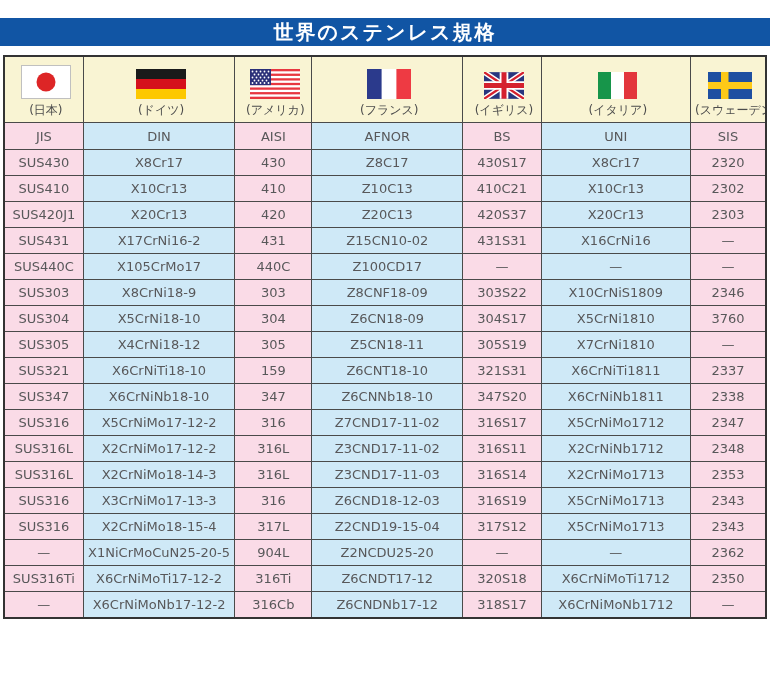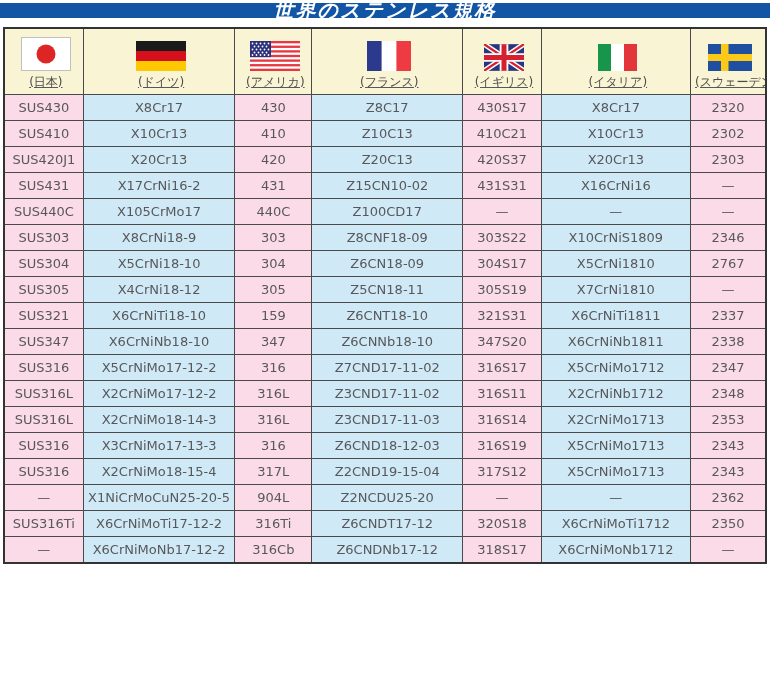--- a/index.html
+++ b/index.html
@@ -1,32 +1,32 @@
 <!DOCTYPE html>
 <html><head>
 <meta charset="utf-8">
 <style>
   * { box-sizing: border-box; margin: 0; padding: 0; }
   html, body { width: 770px; background: #ffffff; font-family: "DejaVu Sans", "Liberation Sans", sans-serif; }
   body { height: 695px; overflow: hidden; }
 
   .banner {
-    height: 15px; margin-top: 3px; background: #1155a4;
+    height: 28px; margin-top: 18px; background: #1155a4;
     display: flex; align-items: center; justify-content: center;
-    color: #ffffff; font-size: 20px; font-weight: bold; letter-spacing: 2px; font-style: italic;
+    color: #ffffff; font-size: 20px; font-weight: bold; letter-spacing: 2px;
   }
 
   .table-wrap { margin: 9px 3px 0 3px; }
   table { width: 100%; border-collapse: collapse; border: 2px solid #333333; table-layout: fixed; }
   td {
     border: 1px solid #4a4a4a; text-align: center; vertical-align: middle;
     color: #58585a; font-size: 13px; white-space: nowrap; overflow: hidden;
   }
 
-  .flag-cell { background: #f9f4d3; height: 66px; padding: 4px 0 3px 4px; text-decoration: underline; }
+  .flag-cell { background: #f9f4d3; height: 66px; padding: 4px 0 3px 4px; }
   .flag { display: flex; justify-content: center; align-items: flex-end; height: 38px; }
   .flag svg { display: block; }
   .flag-label { font-size: 12px; color: #4c4c4c; margin-top: 3px; white-space: nowrap; }
 
   .std-cell { height: 27px; font-size: 13px; }
   tbody td { height: 26px; }
 
   .pink { background: #fadbe7; }
   .blue { background: #cfe9f7; }
 </style>
@@ -146,20 +146,29 @@
               <div class="flag">
                 <svg width="44" height="27" viewBox="0 0 44 27">
                   <rect width="44" height="27" fill="#1e4fa1"></rect>
                   <rect x="13" width="7.5" height="27" fill="#fdc918"></rect>
                   <rect y="10" width="44" height="7" fill="#fdc918"></rect>
                 </svg>
               </div>
               <div class="flag-label">(スウェーデン)</div>
             </td>
           </tr>
+        <tr id="std-row">
+            <td class="std-cell pink">JIS</td>
+            <td class="std-cell blue">DIN</td>
+            <td class="std-cell pink">AISI</td>
+            <td class="std-cell blue">AFNOR</td>
+            <td class="std-cell pink">BS</td>
+            <td class="std-cell blue">UNI</td>
+            <td class="std-cell pink">SIS</td>
+          </tr>
       </thead>
       <tbody id="table-body">
           <tr>
             <td class="pink">SUS430</td>
             <td class="blue">X8Cr17</td>
             <td class="pink">430</td>
             <td class="blue">Z8C17</td>
             <td class="pink">430S17</td>
             <td class="blue">X8Cr17</td>
             <td class="pink">2320</td>
@@ -209,21 +218,21 @@
             <td class="blue">X10CrNiS1809</td>
             <td class="pink">2346</td>
           </tr>
           <tr>
             <td class="pink">SUS304</td>
             <td class="blue">X5CrNi18-10</td>
             <td class="pink">304</td>
             <td class="blue">Z6CN18-09</td>
             <td class="pink">304S17</td>
             <td class="blue">X5CrNi1810</td>
-            <td class="pink">2767</td>
+            <td class="pink">3760</td>
           </tr>
           <tr>
             <td class="pink">SUS305</td>
             <td class="blue">X4CrNi18-12</td>
             <td class="pink">305</td>
             <td class="blue">Z5CN18-11</td>
             <td class="pink">305S19</td>
             <td class="blue">X7CrNi1810</td>
             <td class="pink">—</td>
           </tr>

